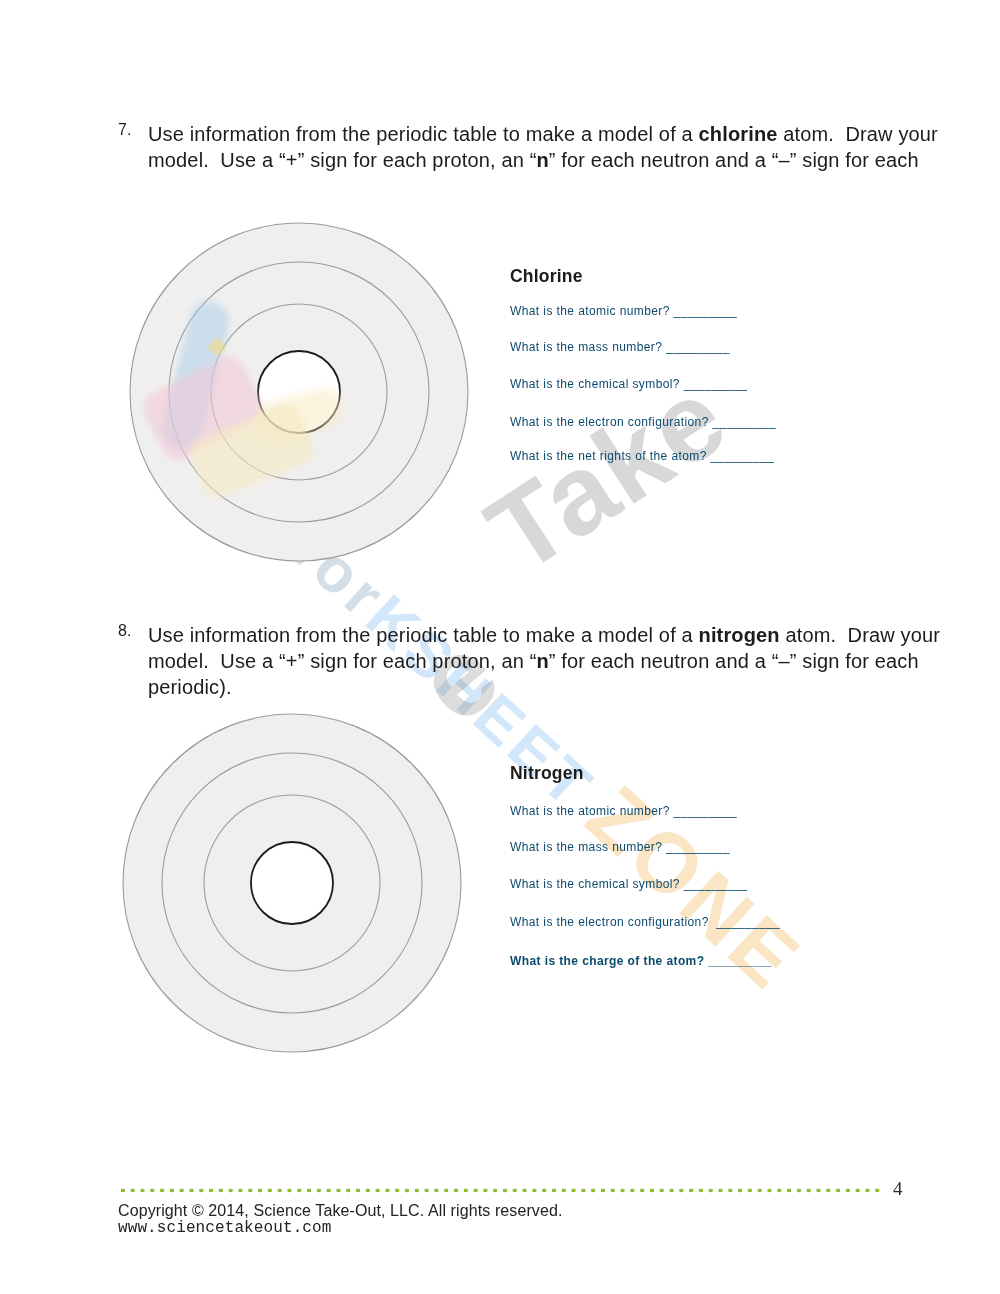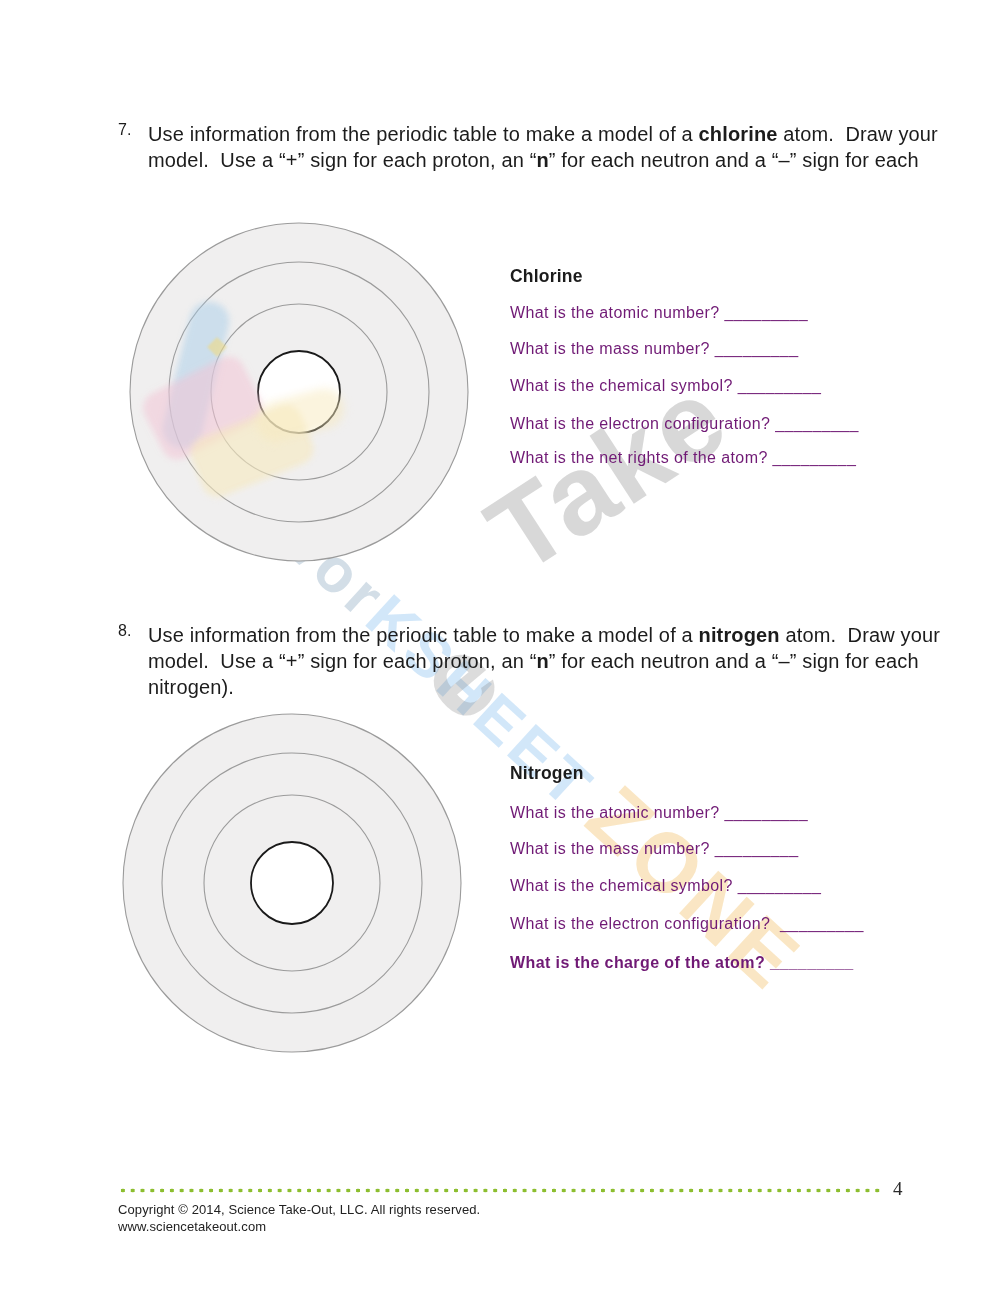--- a/index.html
+++ b/index.html
@@ -9,21 +9,21 @@
     overflow:hidden;
   }
   .abs{position:absolute;}
   
   .qnum{font-size:16px;letter-spacing:.2px;}
   .para{width:720px;line-height:26px;font-size:20px;letter-spacing:.15px;}
   .pline{white-space:pre;}
   .b{font-weight:bold;}
   
   .section-title{font-size:17.5px;font-weight:bold;letter-spacing:.2px;}
-  .qline{font-size:16px;letter-spacing:.4px;white-space:pre;color:#701a75;}
+  .qline{font-size:12px;letter-spacing:.4px;white-space:pre;color:#0c4a6e;}
   
   svg .ring{stroke:#9b9b9b;stroke-width:1.1;}
   svg .nucleus{stroke:#1a1a1a;stroke-width:1.8;}
   
   .wm{pointer-events:none;z-index:1;}
   .wm-brand{
     left:318px;top:486px;transform:rotate(42.5deg);transform-origin:left top;
     font-weight:700;letter-spacing:5px;white-space:pre;line-height:1;
   }
   .wm-brand .p1{font-size:62px;color:rgba(164,186,205,.48);}
@@ -51,21 +51,21 @@
     background:rgba(243,217,120,.55);transform:rotate(45deg);filter:blur(1px);}
   .text-layer{z-index:3;}
   
   .dotted-rule{
     left:118px;top:1188px;width:764px;height:5px;
     background-image:radial-gradient(circle,#8cbe2f 0 1.9px,rgba(0,0,0,0) 2.1px);
     background-size:9.8px 5px;background-repeat:repeat-x;
   }
   .page-num{left:893px;top:1178px;font-family:"Liberation Serif","DejaVu Serif",serif;
     font-size:19px;color:#2a2a2a;}
-  .copy{left:118px;font-size:13px;letter-spacing:.1px;color:#222;}
+  .copy{left:118px;font-size:16px;letter-spacing:.1px;color:#222;}
 </style>
 </head>
 <body>
 
 <div class="abs wm wm-brand"><span class="p1">wor</span><span class="p2">KSHEET</span><span class="p3">ZONE</span></div>
 <div class="abs wm wm-take">Take</div>
 <div class="abs wm wm-e">e</div>
 
 <div class="abs text-layer qnum" style="left:118px;top:121px;">7.</div>
 <div class="abs text-layer para" style="left:148px;top:121px;">
@@ -90,33 +90,33 @@
 <div class="abs text-layer qline" style="left:510px;top:304px;">What is the atomic number? _________</div>
 <div class="abs text-layer qline" style="left:510px;top:340px;">What is the mass number? _________</div>
 <div class="abs text-layer qline" style="left:510px;top:377px;">What is the chemical symbol? _________</div>
 <div class="abs text-layer qline" style="left:510px;top:415px;">What is the electron configuration? _________</div>
 <div class="abs text-layer qline" style="left:510px;top:449px;">What is the net rights of the atom? _________</div>
 
 <div class="abs text-layer qnum" style="left:118px;top:622px;">8.</div>
 <div class="abs text-layer para" style="left:148px;top:622px;">
   <div class="pline"><span>Use information from the periodic table to make a model of a </span><span class="b">nitrogen</span><span> atom.  Draw your</span></div>
   <div class="pline"><span>model.  Use a “+” sign for each proton, an “</span><span class="b">n</span><span>” for each neutron and a “–” sign for each</span></div>
-  <div class="pline">nitrogen).</div>
+  <div class="pline">periodic).</div>
 </div>
 
 <svg class="abs" style="left:120px;top:711px;z-index:1;" width="344" height="344" viewBox="0 0 344 344">
   <circle class="ring" cx="172" cy="172" r="169" fill="#f0efef"></circle>
   <circle class="ring" cx="172" cy="172" r="130" fill="#f0efef"></circle>
   <circle class="ring" cx="172" cy="172" r="88" fill="#f0efef"></circle>
   <circle class="nucleus" cx="172" cy="172" r="41" fill="#ffffff"></circle>
 </svg>
 
 <div class="abs text-layer section-title" style="left:510px;top:763px;">Nitrogen</div>
 <div class="abs text-layer qline" style="left:510px;top:804px;">What is the atomic number? _________</div>
 <div class="abs text-layer qline" style="left:510px;top:840px;">What is the mass number? _________</div>
 <div class="abs text-layer qline" style="left:510px;top:877px;">What is the chemical symbol? _________</div>
 <div class="abs text-layer qline" style="left:510px;top:915px;">What is the electron configuration?  _________</div>
 <div class="abs text-layer qline" style="left:510px;top:954px;font-weight:bold;">What is the charge of the atom? _________</div>
 
 <div class="abs dotted-rule"></div>
 <div class="abs page-num">4</div>
 <div class="abs copy" style="top:1202px;">Copyright © 2014, Science Take-Out, LLC.  All rights reserved.</div>
-<div class="abs copy" style="top:1219px;">www.sciencetakeout.com</div>
+<div class="abs copy" style="top:1219px;font-family:Liberation Mono, monospace;">www.sciencetakeout.com</div>
 
 </body></html>

